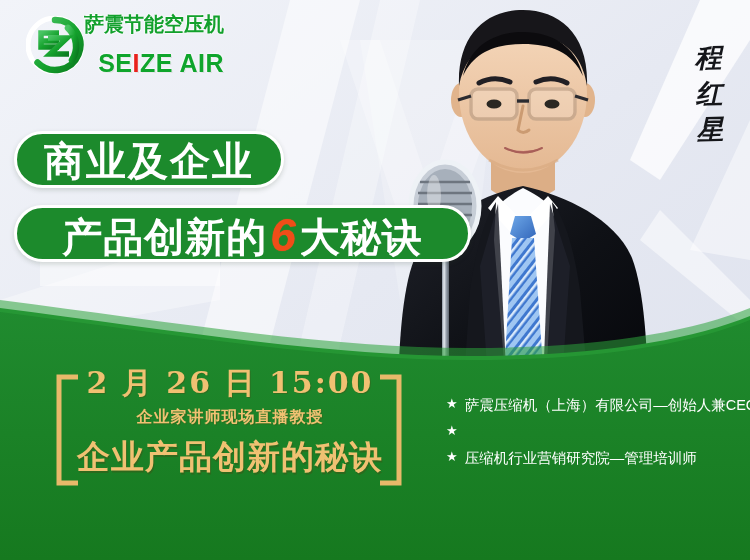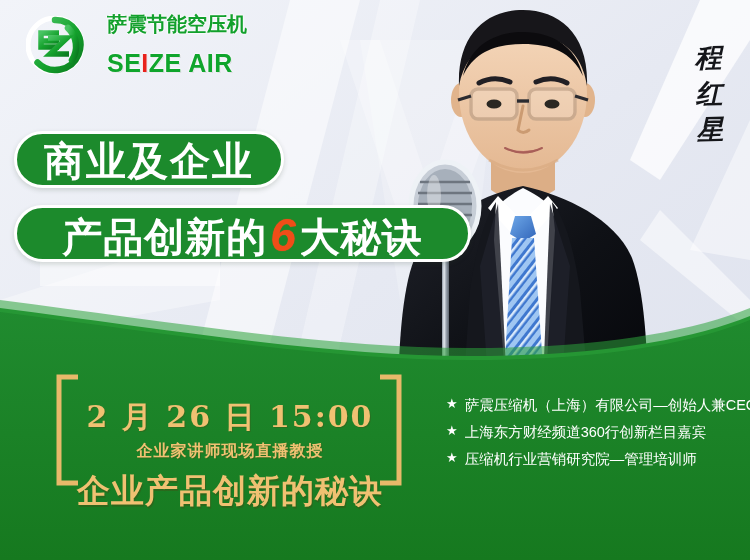--- a/index.html
+++ b/index.html
@@ -16,38 +16,39 @@
     background:linear-gradient(135deg,#eef0f6 0%,#e4e8f1 45%,#dfe3ee 100%);
   }
 
   
   .bg-geo { position:absolute; inset:0; pointer-events:none; }
   .bg-geo svg { width:100%; height:100%; display:block; }
 
   
   .logo-block {
     position:absolute; left:26px; top:14px;
-    display:flex; align-items:center; gap:23px;
+    display:flex; align-items:center; gap:0;
     z-index:6;
   }
   .logo-mark { width:58px; height:58px; flex:0 0 58px; }
   .logo-text { display:flex; flex-direction:column; line-height:1; }
   .logo-cn {
     font-size:20px; font-weight:bold; letter-spacing:0px;
     color:#12a02c;
     -webkit-text-stroke:0.6px #ffffff;
     paint-order:stroke fill;
     text-shadow:0 0 2px #fff,0 0 3px #fff;
     white-space:nowrap;
   }
   .logo-en {
     font-size:25px; font-weight:bold; letter-spacing:0.5px;
     margin-top:17px; white-space:nowrap;
     color:#0fa52c;
     text-shadow:0 0 2px #fff,0 0 3px #fff,1px 1px 0 rgba(0,0,0,.12);
+    text-align:right;
   }
   .logo-en .red { color:#e8211c; }
 
   
   .pill {
     position:absolute; z-index:6;
     display:flex; align-items:flex-start; justify-content:center;
     background:#1c8a2c;
     border:3px solid #ffffff;
     color:#ffffff;
@@ -106,21 +107,20 @@
 
   .left-copy {
     position:absolute; left:62px; top:366px; width:336px;
     z-index:8; text-align:center; color:#f0c172;
     font-family:"DejaVu Serif","Liberation Serif",serif;
   }
   .date-line {
     font-size:30px; font-weight:bold; letter-spacing:2px;
     white-space:nowrap; line-height:1.15;
     text-shadow:1px 1px 0 rgba(90,50,10,.25);
-    margin-top:34px;
   }
   .sub-line {
     font-size:16px; font-weight:bold; letter-spacing:1px;
     margin-top:6px; white-space:nowrap;
     text-shadow:1px 1px 0 rgba(90,50,10,.25);
   }
   .big-line {
     font-size:33px; font-weight:bold; letter-spacing:1px;
     margin-top:7px; white-space:nowrap;
     text-shadow:1px 2px 0 rgba(90,50,10,.28);
@@ -326,21 +326,20 @@
     <div class="big-line">企业产品创新的秘诀</div>
   </div>
 
   <div class="bullets">
     <div class="bullet">
       <span class="star">★</span>
       <span>萨震压缩机（上海）有限公司—创始人兼CEO</span>
     </div>
     <div class="bullet">
       <span class="star">★</span>
-      <span>上海东方财经频道360行创新栏目嘉宾</span>
     </div>
     <div class="bullet">
       <span class="star">★</span>
       <span>压缩机行业营销研究院—管理培训师</span>
     </div>
   </div>
 
 </div>
 
 </body></html>

